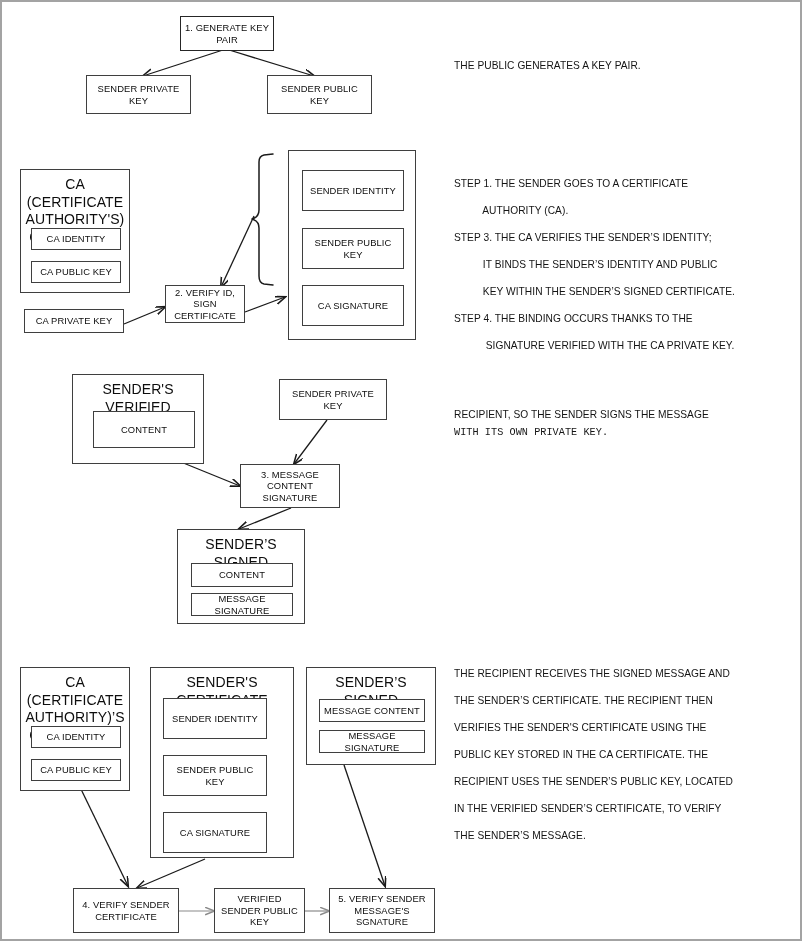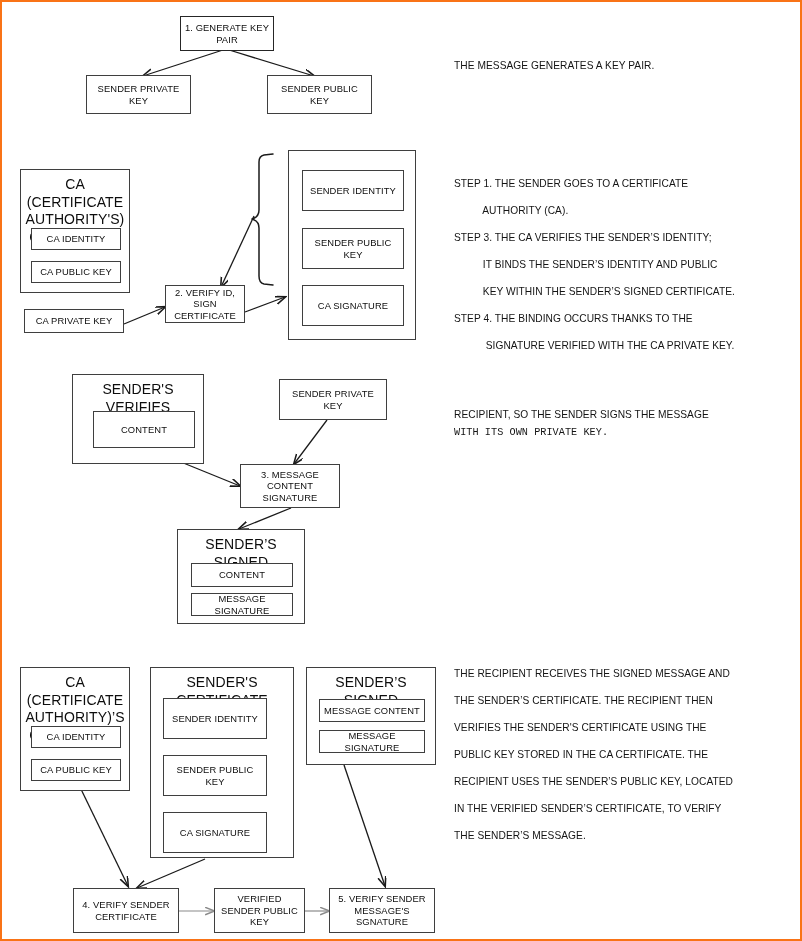--- a/index.html
+++ b/index.html
@@ -10,21 +10,21 @@
   }
   body {
     font-family: "Liberation Sans", "DejaVu Sans", sans-serif;
     color: #0d0d0d;
   }
   #page {
     position: relative;
     width: 802px;
     height: 941px;
     background: #ffffff;
-    border: 2px solid #f97316;
+    border: 2px solid #a3a3a3;
     box-sizing: border-box;
     overflow: hidden;
     padding-left: 39px;
   }
   
   .box {
     position: absolute;
     box-sizing: border-box;
     border: 1.4px solid #3f3f3f;
     background: #ffffff;
@@ -117,21 +117,21 @@
     <line class="ln grey" x1="177" y1="909" x2="212" y2="909" marker-end="url(#ahg)"></line>
     <line class="ln grey" x1="303" y1="909" x2="327" y2="909" marker-end="url(#ahg)"></line>
   </svg>
 
   <div class="box dark" style="left:178px; top:14px; width:94px; height:35px;">1. GENERATE KEY PAIR</div>
 
   <div class="box" style="left:84px; top:73px; width:105px; height:39px;">SENDER PRIVATE KEY</div>
 
   <div class="box" style="left:265px; top:73px; width:105px; height:39px;">SENDER PUBLIC KEY</div>
 
-  <div class="para" style="left:452px; top:53px;">THE MESSAGE GENERATES A KEY PAIR.</div>
+  <div class="para" style="left:452px; top:53px;">THE PUBLIC GENERATES A KEY PAIR.</div>
 
   <div class="box outer" style="left:18px; top:167px; width:110px; height:124px;">
     <div class="hdr">CA (CERTIFICATE AUTHORITY'S) CERTIFICATE</div>
     <div class="box" style="left:10px; top:58px; width:90px; height:22px;">CA IDENTITY</div>
     <div class="box" style="left:10px; top:91px; width:90px; height:22px;">CA PUBLIC KEY</div>
   </div>
 
   <div class="box" style="left:22px; top:307px; width:100px; height:24px;">CA PRIVATE KEY</div>
 
   <div class="box" style="left:163px; top:283px; width:80px; height:38px;">2. VERIFY ID, SIGN CERTIFICATE</div>
@@ -144,21 +144,21 @@
 
   <div class="para" style="left:452px; top:171px;">STEP 1. THE SENDER GOES TO A CERTIFICATE</div>
   <div class="para" style="left:452px; top:198px;">          AUTHORITY (CA).</div>
   <div class="para" style="left:452px; top:225px;">STEP 3. THE CA VERIFIES THE SENDER’S IDENTITY;</div>
   <div class="para" style="left:452px; top:252px;">          IT BINDS THE SENDER’S IDENTITY AND PUBLIC</div>
   <div class="para" style="left:452px; top:279px;">          KEY WITHIN THE SENDER’S SIGNED CERTIFICATE.</div>
   <div class="para" style="left:452px; top:306px;">STEP 4. THE BINDING OCCURS THANKS TO THE</div>
   <div class="para" style="left:452px; top:333px;">           SIGNATURE VERIFIED WITH THE CA PRIVATE KEY.</div>
 
   <div class="box outer" style="left:70px; top:372px; width:132px; height:90px;">
-    <div class="hdr">SENDER'S VERIFIES</div>
+    <div class="hdr">SENDER'S VERIFIED</div>
     <div class="box" style="left:20px; top:36px; width:102px; height:37px;">CONTENT</div>
   </div>
 
   <div class="box" style="left:277px; top:377px; width:108px; height:41px;">SENDER PRIVATE KEY</div>
 
   <div class="box" style="left:238px; top:462px; width:100px; height:44px;">3. MESSAGE CONTENT SIGNATURE</div>
 
   <div class="box outer" style="left:175px; top:527px; width:128px; height:95px;">
     <div class="hdr">SENDER’S SIGNED MESSAGE</div>
     <div class="box" style="left:13px; top:33px; width:102px; height:24px;">CONTENT</div>

